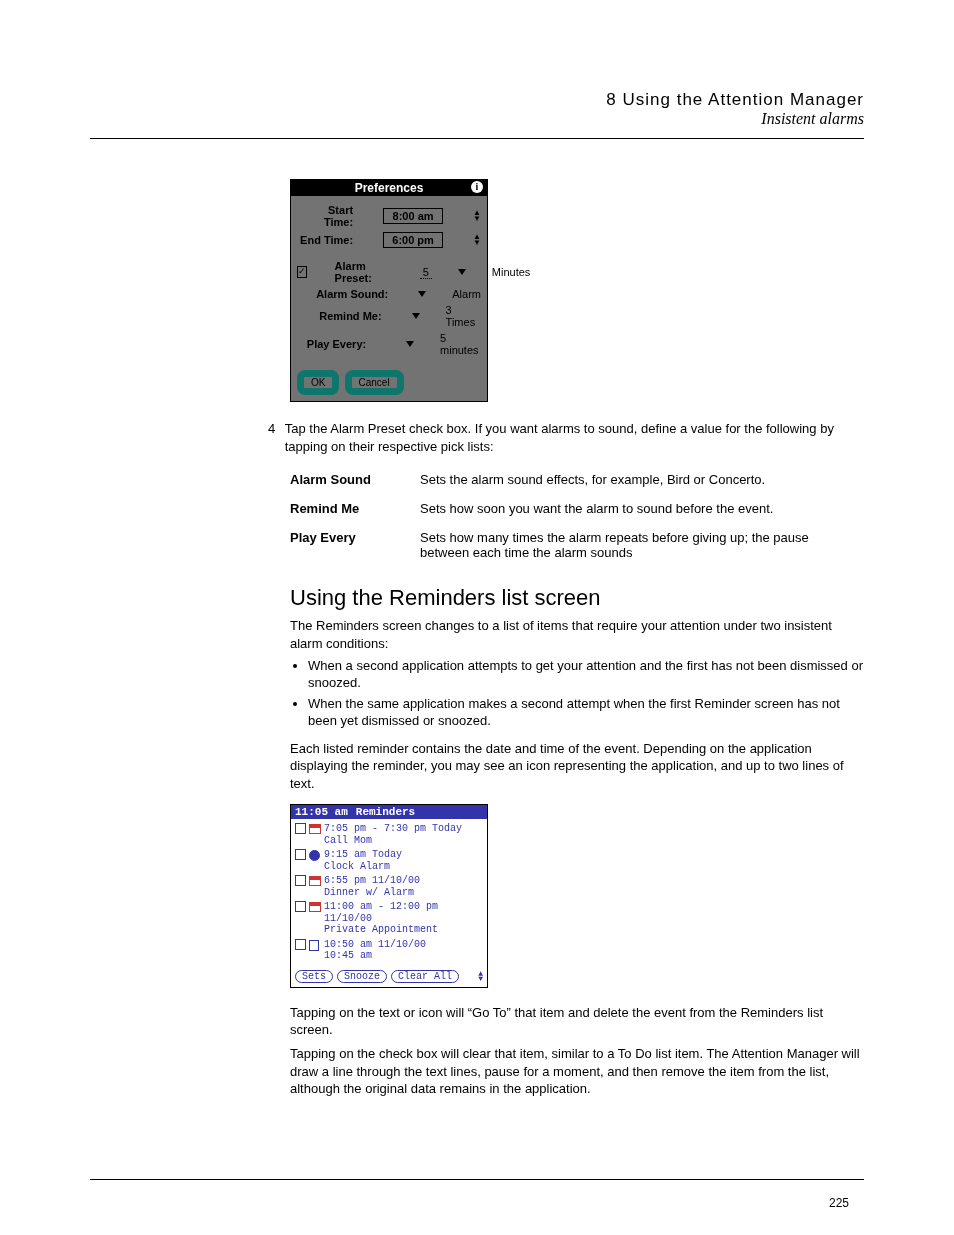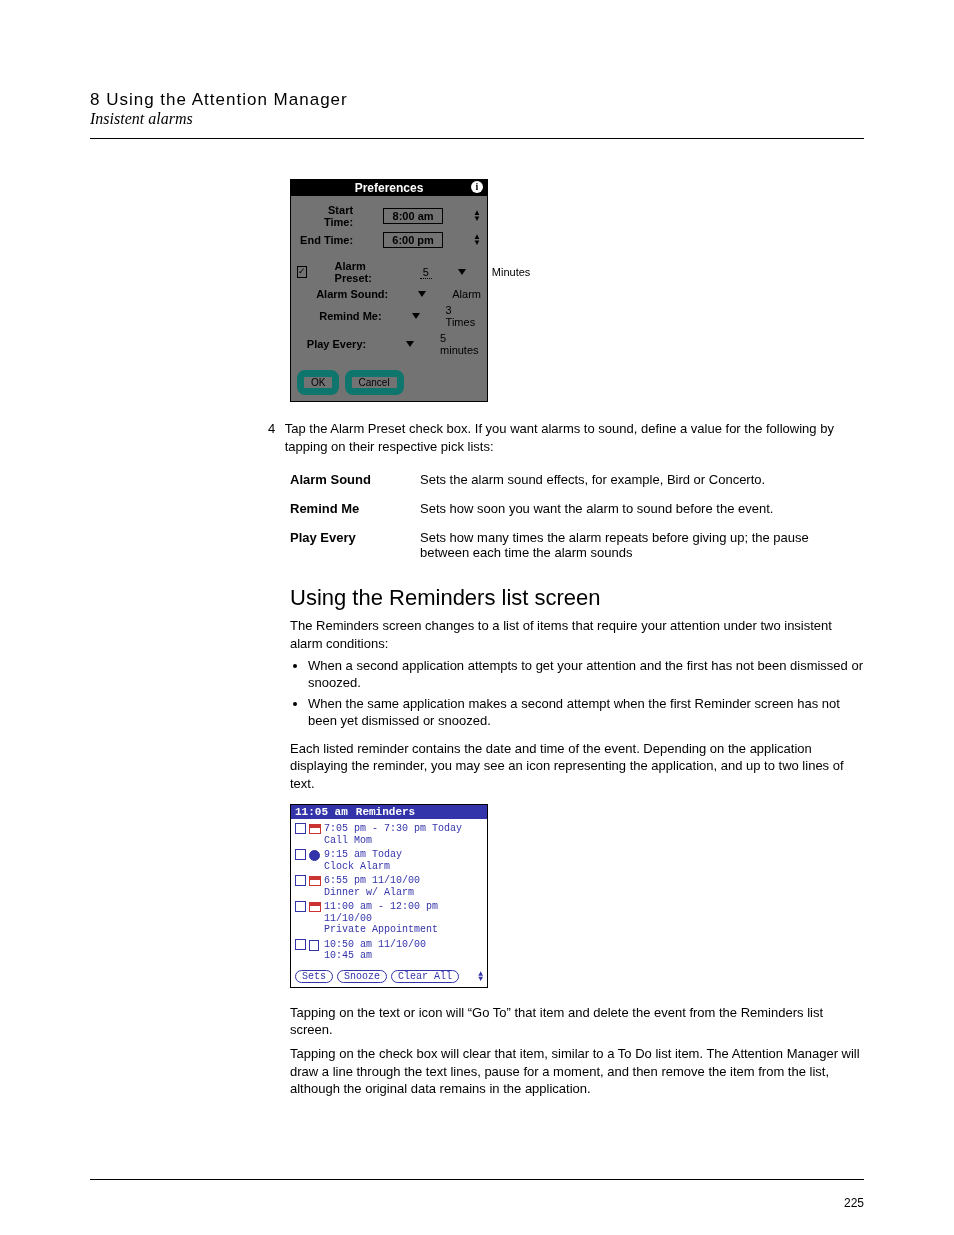--- a/index.html
+++ b/index.html
@@ -9,20 +9,21 @@
     font-family: Verdana, Geneva, sans-serif;
     color: #000;
     width: 954px;
   }
   .page {
     padding: 90px 90px 60px 90px;
     position: relative;
     min-height: 1100px;
   }
   .header {
+    text-align: right;
     margin-bottom: 10px;
     letter-spacing: 1px;
   }
   .header-chapter {
     font-size: 17px;
     font-family: Verdana, Geneva, sans-serif;
   }
   .header-sub {
     font-size: 16px;
     font-style: italic;
@@ -248,21 +249,21 @@
   }
   .rem-spin {
     margin-left:auto;
     display:flex;flex-direction:column;
     line-height:5px;font-size:8px;
     color:#3333aa;
   }
   .pagenum {
     position: absolute;
     bottom: 40px;
-    right: 90px;
+    right: 105px;
     font-size: 12px;
   }
   hr.ftr-rule {
     position:absolute;
     bottom: 62px;
     left: 90px;
     right: 90px;
     border:none;
     border-top:1px solid #000;
   }

